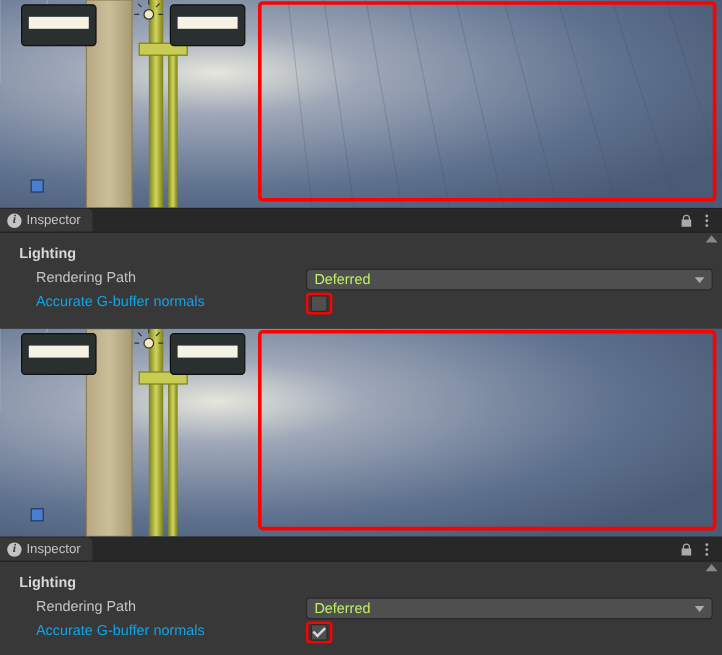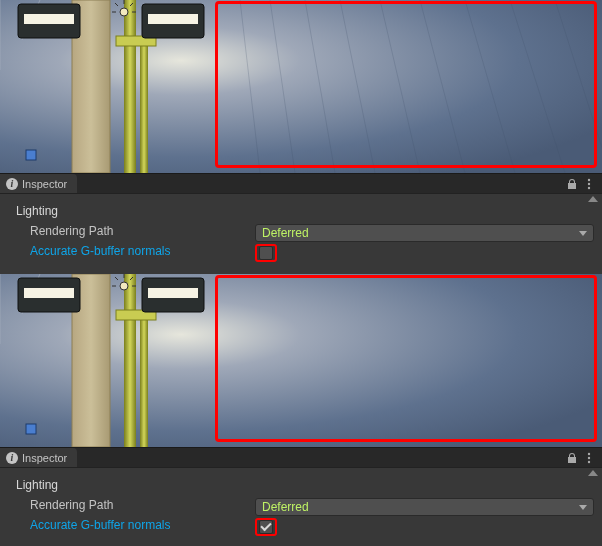--- a/index.html
+++ b/index.html
@@ -77,21 +77,21 @@
   .collapse-arrow {
     position: absolute;
     right: 4px;
     top: 2px;
     width: 0; height: 0;
     border-left: 5px solid transparent;
     border-right: 5px solid transparent;
     border-bottom: 6px solid #888;
   }
   .section-header {
-    font-weight: 400;
+    font-weight: 700;
     color: #d8d8d8;
     padding: 4px 0 6px 16px;
   }
   .row {
     display: flex;
     height: 18px;
     padding: 0 8px 0 30px;
     margin-bottom: 2px;
   }
   .row-label {

